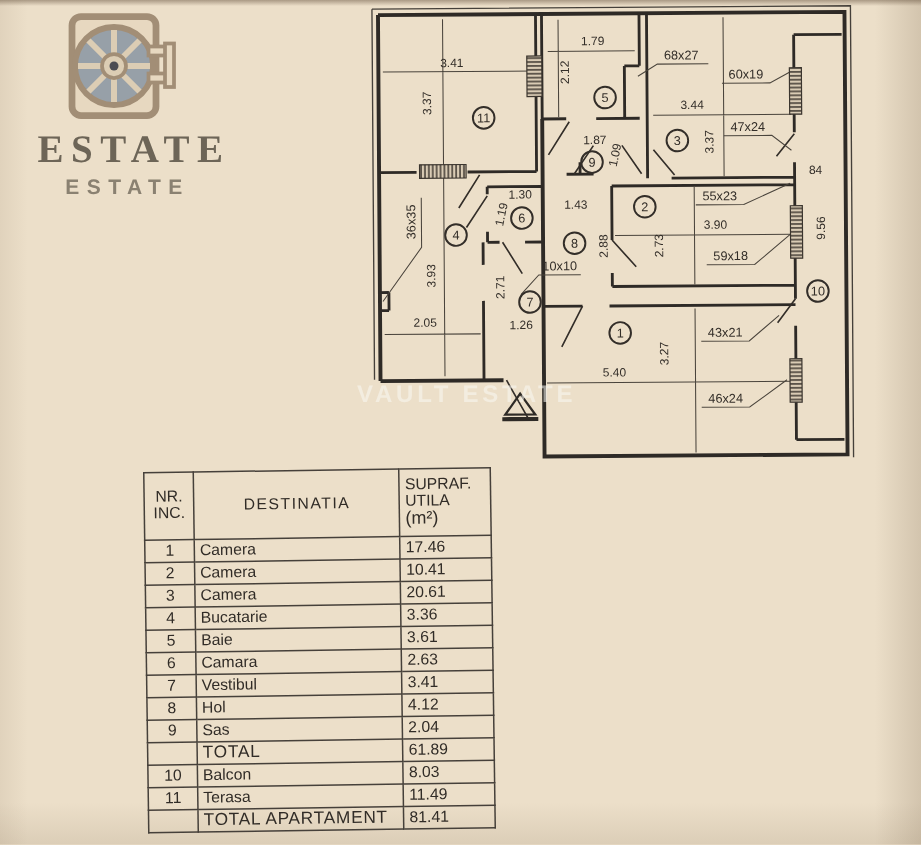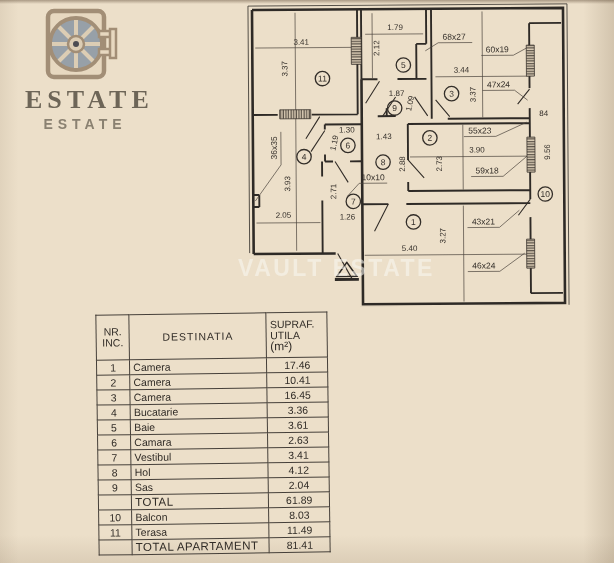--- a/index.html
+++ b/index.html
@@ -20,21 +20,21 @@
     font-family:"Liberation Serif",serif;font-size:26px;font-weight:bold;
     letter-spacing:5px;color:#6d6557;margin-top:1px;white-space:nowrap;
   }
   .logo-tagline{
     font-family:"Liberation Sans",sans-serif;font-size:14px;font-weight:bold;
     letter-spacing:5px;color:#8a8171;margin-top:1px;white-space:nowrap;
   }
   
   .watermark{
     position:absolute;left:238px;top:255px;
-    font-size:23px;letter-spacing:2.5px;font-weight:bold;
+    font-size:16px;letter-spacing:2.5px;font-weight:bold;
     color:rgba(250,248,243,0.55);white-space:nowrap;
   }
   
   #plan{position:absolute;left:240px;top:4px;transform:rotate(-0.4deg);}
   #plan .w-thin{fill:none;stroke:#45403a;stroke-width:0.9;}
   #plan .w-main{fill:none;stroke:#2e2a26;stroke-width:2.6;}
   #plan .w-inner{fill:none;stroke:#2e2a26;stroke-width:1.9;}
   #plan .w-door{fill:none;stroke:#332e29;stroke-width:1.1;}
   #plan .w-dim{fill:none;stroke:#4a443c;stroke-width:0.7;}
   #plan .hatch-r{stroke:#3b352e;stroke-width:0.8;}
@@ -55,21 +55,21 @@
     border:1.4px solid #46403a;padding:0 3px;height:14px;
     line-height:11px;background:transparent;font-weight:normal;
   }
   .areas th{height:44px;}
   .th-nr{width:27px;text-align:center;padding-left:5px;}
   .th-dest{width:138px;text-align:center;letter-spacing:1px;}
   .th-supraf{width:55px;text-align:left;padding-left:4px;margin-top:48px;}
   .th-supraf .unit{font-size:12px;}
   .td-nr{text-align:center;}
   .td-dest{text-align:left;padding-left:4px;}
-  .td-area{text-align:center;}
+  .td-area{text-align:left;}
   tr.total-row .td-dest{font-size:11.5px;letter-spacing:0.5px;}
 </style>
 </head>
 <body>
 
 <div class="logo">
   <svg width="120" height="76" viewBox="0 0 120 76">
     <rect x="23" y="3" width="56" height="66" rx="6" fill="#e7d8c0" stroke="#a28e76" stroke-width="4.5"></rect>
     <circle cx="51" cy="36" r="26" fill="#97a0a8" stroke="#a28e76" stroke-width="4"></circle>
     <g stroke="#dccdb4" stroke-width="4">
@@ -240,21 +240,21 @@
         <td class="td-area">17.46</td>
       </tr>
       <tr>
         <td class="td-nr">2</td>
         <td class="td-dest">Camera</td>
         <td class="td-area">10.41</td>
       </tr>
       <tr>
         <td class="td-nr">3</td>
         <td class="td-dest">Camera</td>
-        <td class="td-area">16.45</td>
+        <td class="td-area">20.61</td>
       </tr>
       <tr>
         <td class="td-nr">4</td>
         <td class="td-dest">Bucatarie</td>
         <td class="td-area">3.36</td>
       </tr>
       <tr>
         <td class="td-nr">5</td>
         <td class="td-dest">Baie</td>
         <td class="td-area">3.61</td>

